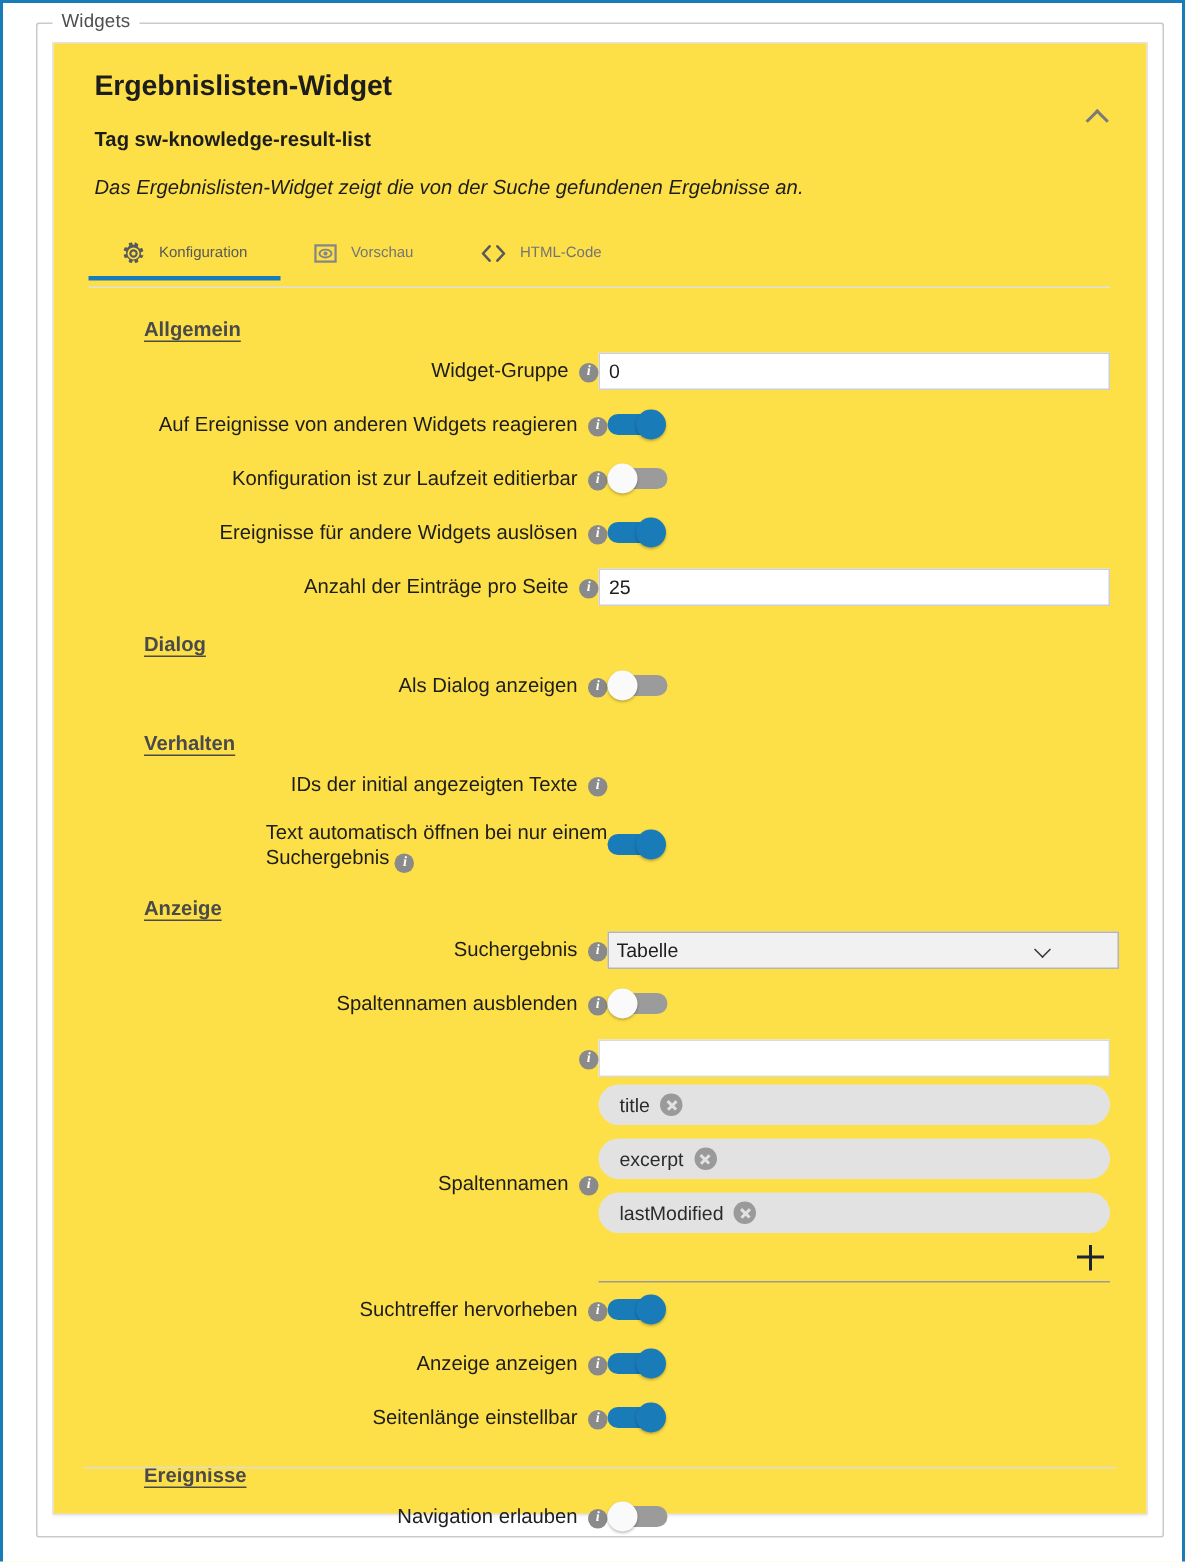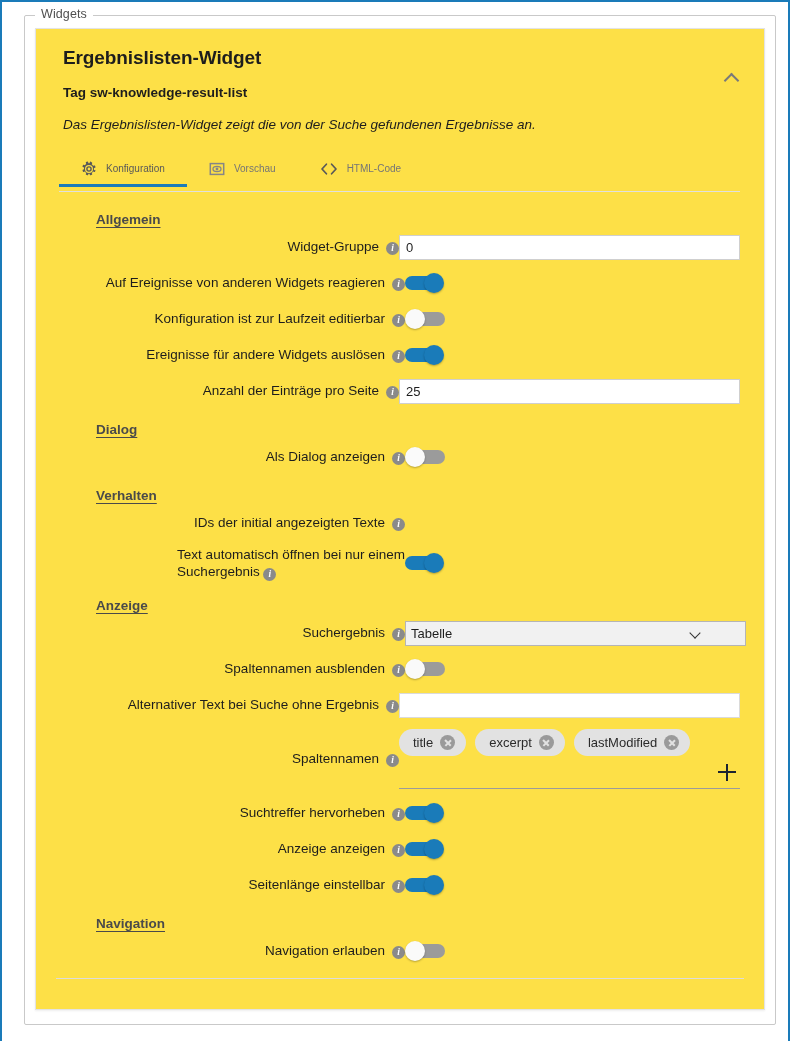--- a/index.html
+++ b/index.html
@@ -230,21 +230,21 @@
   .toggle.off .track { background: #9b9b9b; left: 6px; }
   .toggle.off .knob { left: 0; background: #fafafa; }
 
   
   .chips-area {
     width: 341px;
     position: relative;
     padding-bottom: 5px;
     border-bottom: 1px solid #9b9b9b;
   }
-  .chips { display: flex; gap: 9px; flex-wrap: wrap; }
+  .chips { display: flex; gap: 9px; flex-wrap: wrap; flex-direction: column; }
   .chip {
     display: inline-flex;
     align-items: center;
     gap: 7px;
     height: 27px;
     padding: 0 11px 0 14px;
     border-radius: 14px;
     background: #e2e2e2;
     font-size: 13px;
     color: #2b2b2b;
@@ -470,21 +470,20 @@
           <div class="row-control">
             <span class="toggle off">
                 <span class="track"></span>
                 <span class="knob"></span>
               </span>
           </div>
         </div>
 
         <div class="row">
           <div class="row-label">
-            <span>Alternativer Text bei Suche ohne Ergebnis</span>
             <span class="info-ico">i</span>
           </div>
           <div class="row-control">
             <input class="text-input empty" placeholder="" style="">
           </div>
         </div>
 
         <div class="row" style="min-height:72px; align-items:center">
           <div class="row-label">
             <span>Spaltennamen</span>
@@ -545,21 +544,21 @@
             <span class="info-ico">i</span>
           </div>
           <div class="row-control">
             <span class="toggle on">
                 <span class="track"></span>
                 <span class="knob"></span>
               </span>
           </div>
         </div>
 
-        <div class="section-title">Navigation</div>
+        <div class="section-title">Ereignisse</div>
 
         <div class="row">
           <div class="row-label">
             <span>Navigation erlauben</span>
             <span class="info-ico">i</span>
           </div>
           <div class="row-control">
             <span class="toggle off">
                 <span class="track"></span>
                 <span class="knob"></span>

